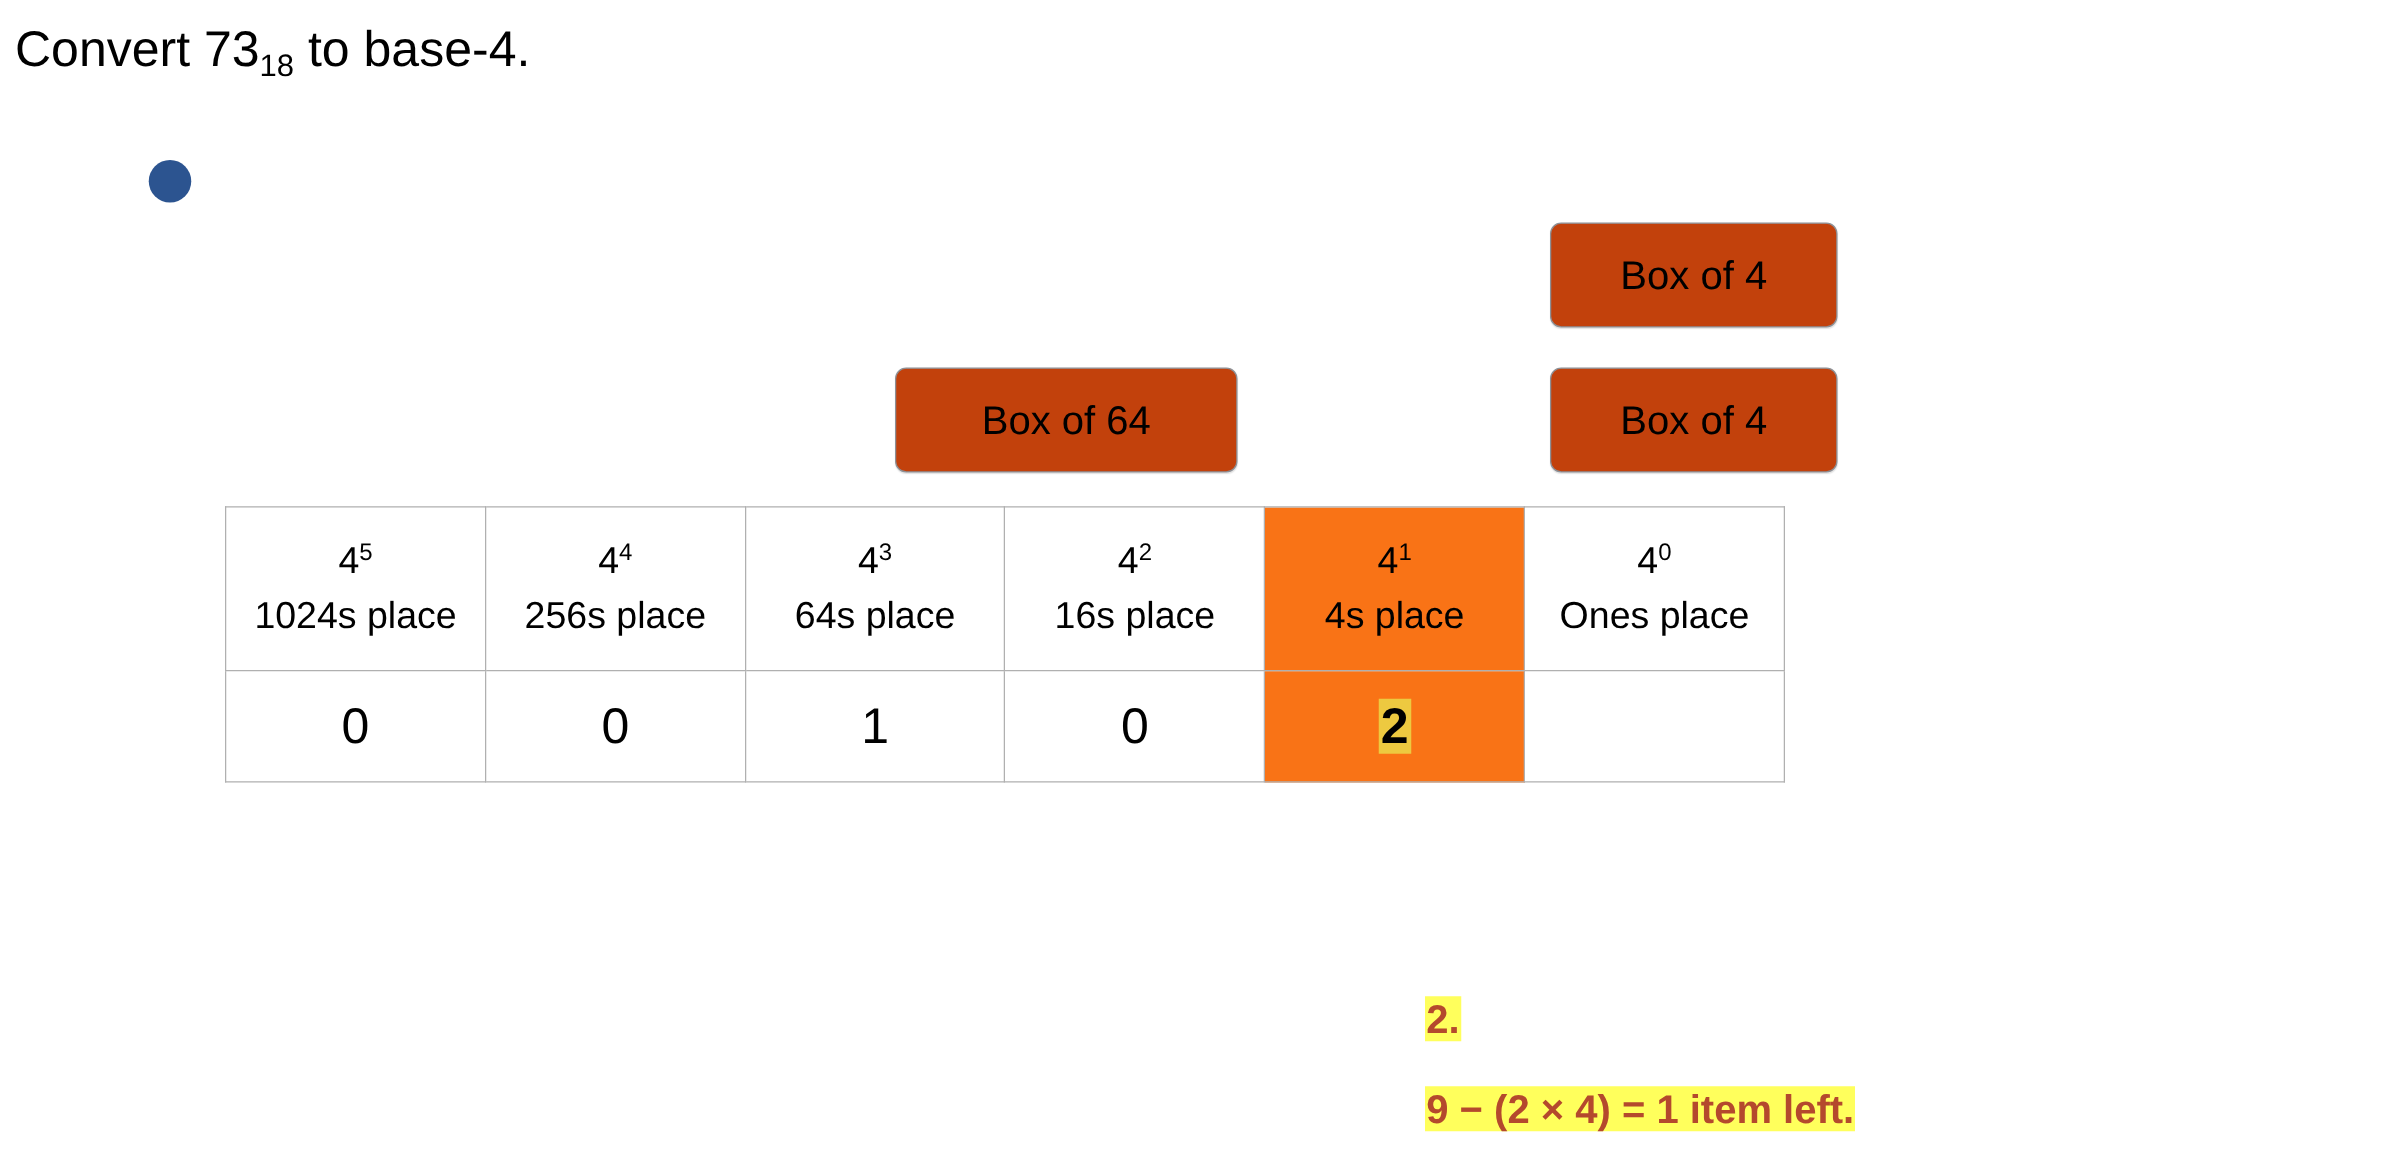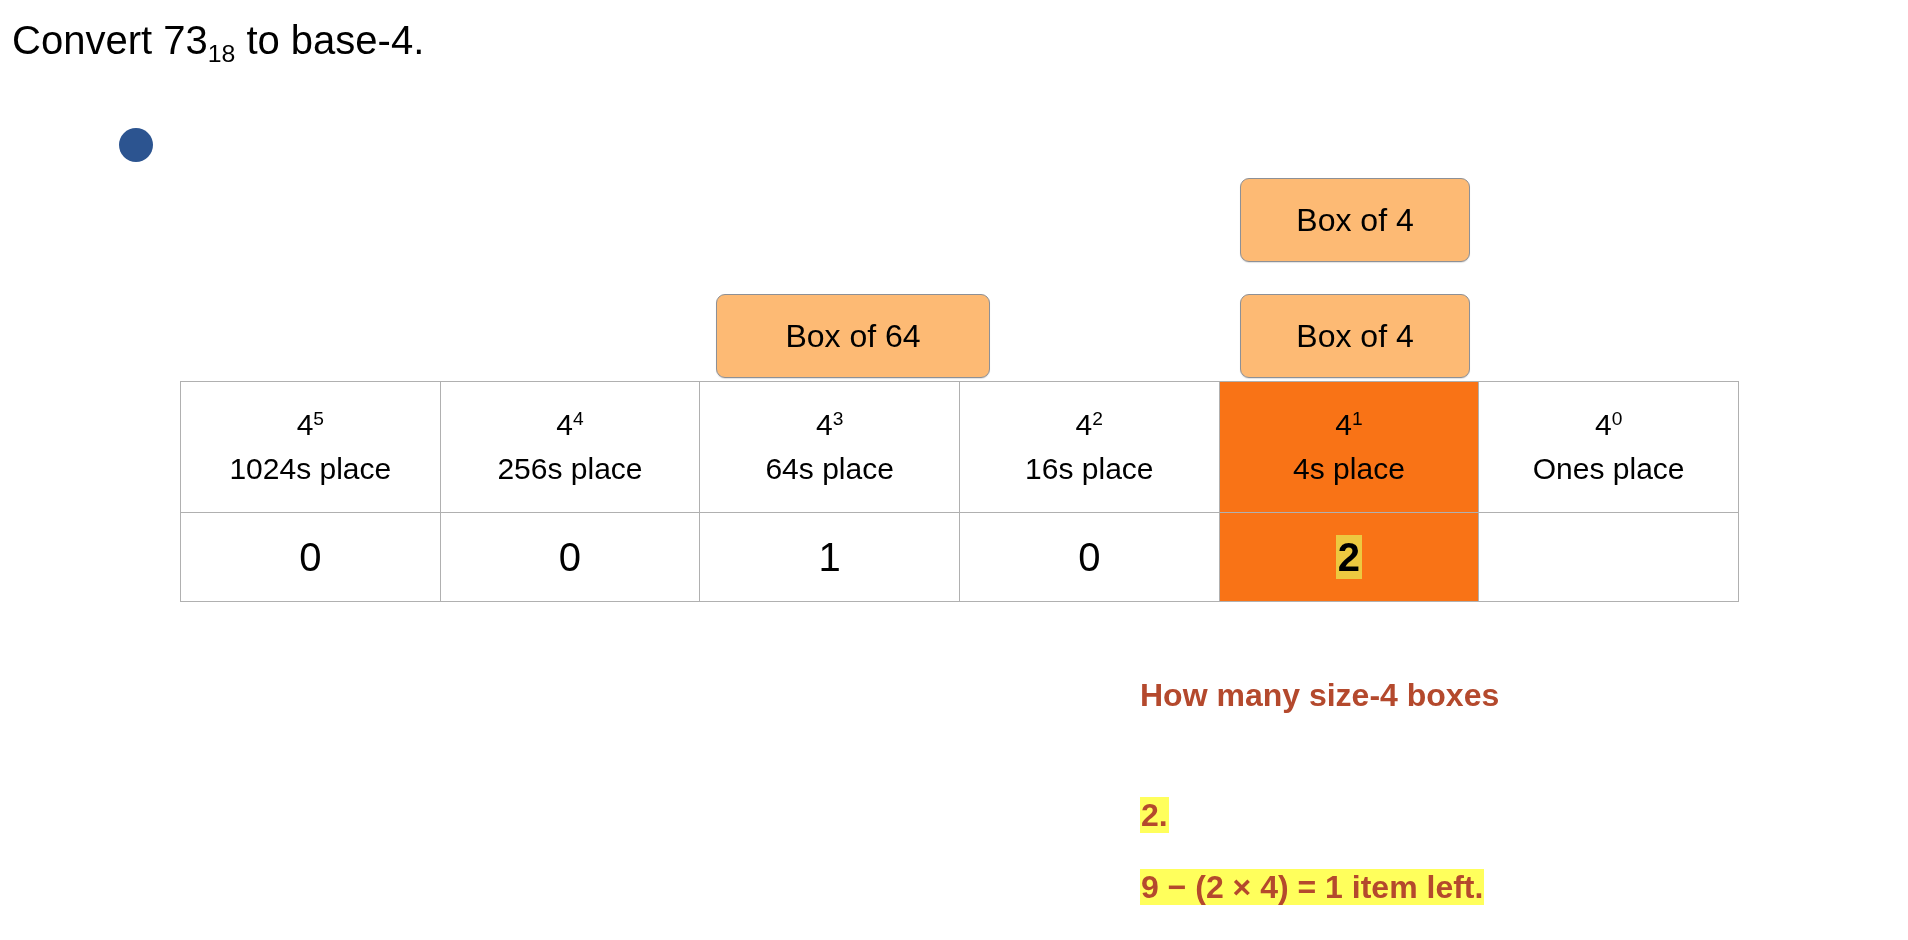--- a/index.html
+++ b/index.html
@@ -41,40 +41,40 @@
     width: 34px;
     height: 34px;
     border-radius: 50%;
     background: #2c5490;
   }
 
   
   .chip {
     position: absolute;
     box-sizing: border-box;
-    background: #fdba74;
+    background: #c2410c;
     border: 1.6px solid #8d9096;
     border-radius: 9px;
     display: flex;
     align-items: center;
     justify-content: center;
     font-size: 32px;
     color: #000;
     box-shadow: 0 1px 1px rgba(0,0,0,0.12);
   }
   .chip-4a { left: 1240px; top: 178px;  width: 230px; height: 84px; }
   .chip-4b { left: 1240px; top: 294px;  width: 230px; height: 84px; }
   .chip-64 { left: 716px;  top: 294px;  width: 274px; height: 84px; }
 
   
   .pv-table {
     position: absolute;
     left: 180px;
-    top: 381px;
-    width: 1559px;
+    top: 405px;
+    width: 1248px;
     border-collapse: collapse;
     table-layout: fixed;
   }
   .pv-table td {
     border: 1.6px solid #b0b0b0;
     text-align: center;
     vertical-align: middle;
     padding: 0;
     background: #ffffff;
   }
@@ -174,16 +174,15 @@
     <td class="val"><span>0</span></td>
     <td class="val"><span>1</span></td>
     <td class="val"><span>0</span></td>
     <td class="val hl"><span class="val-hl">2</span></td>
     <td class="val"><span></span></td>
   </tr>
 </tbody>
   </table>
 
 <div class="narr narr-q">
-  <div>How many size-4 boxes</div>
 </div>
 <div class="narr narr-a1"><span class="mark">2.</span></div>
 <div class="narr narr-a2"><span class="mark">9 − (2 × 4) = 1 item left.</span></div>
 
 </body></html>

